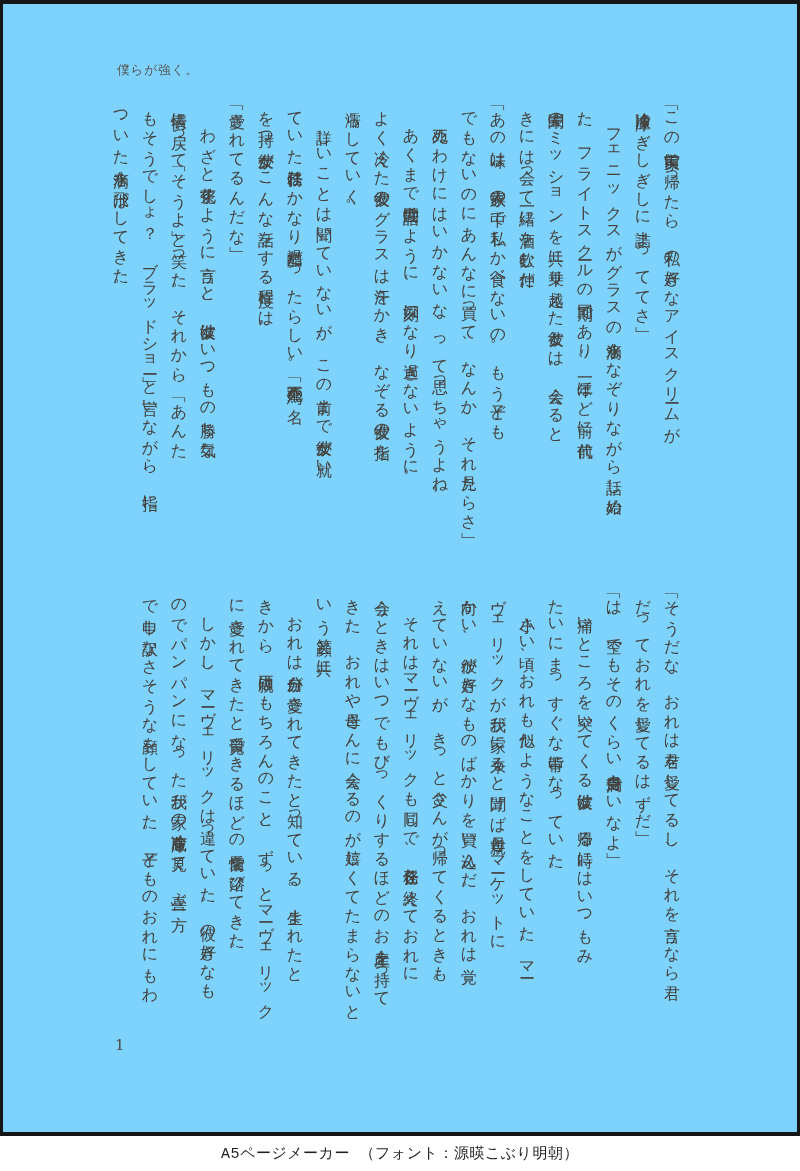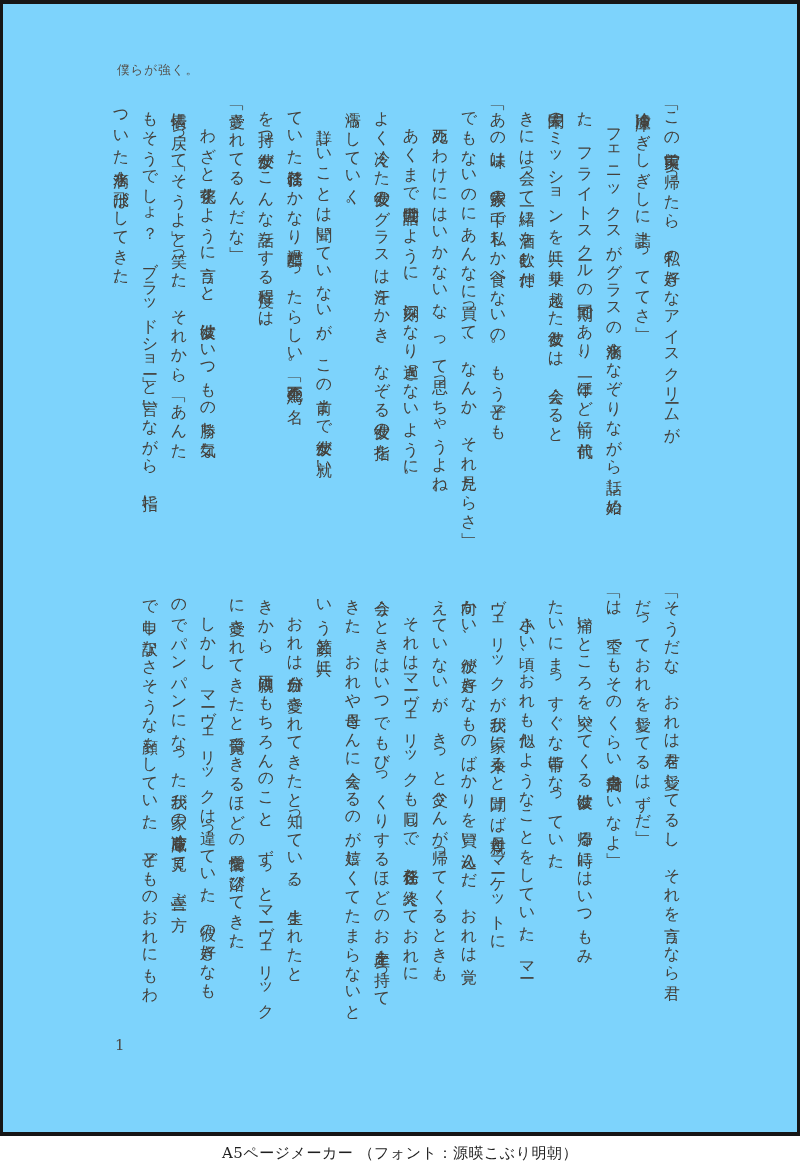--- a/index.html
+++ b/index.html
@@ -62,20 +62,21 @@
     background: #ffffff;
     display: flex;
     align-items: center;
     justify-content: center;
   }
   .footer-label {
     font-size: 15px;
     color: #1f1f1f;
     letter-spacing: 0.5px;
     white-space: nowrap;
+    font-family: Liberation Mono, monospace;
   }
 </style>
 </head>
 <body>
 
 <div class="page">
   <div class="header-note">僕らが強く。</div>
 
   <div class="vblock row1">
       <div class="vline">「この前実家に帰ったら、私の好きなアイスクリームが</div>

